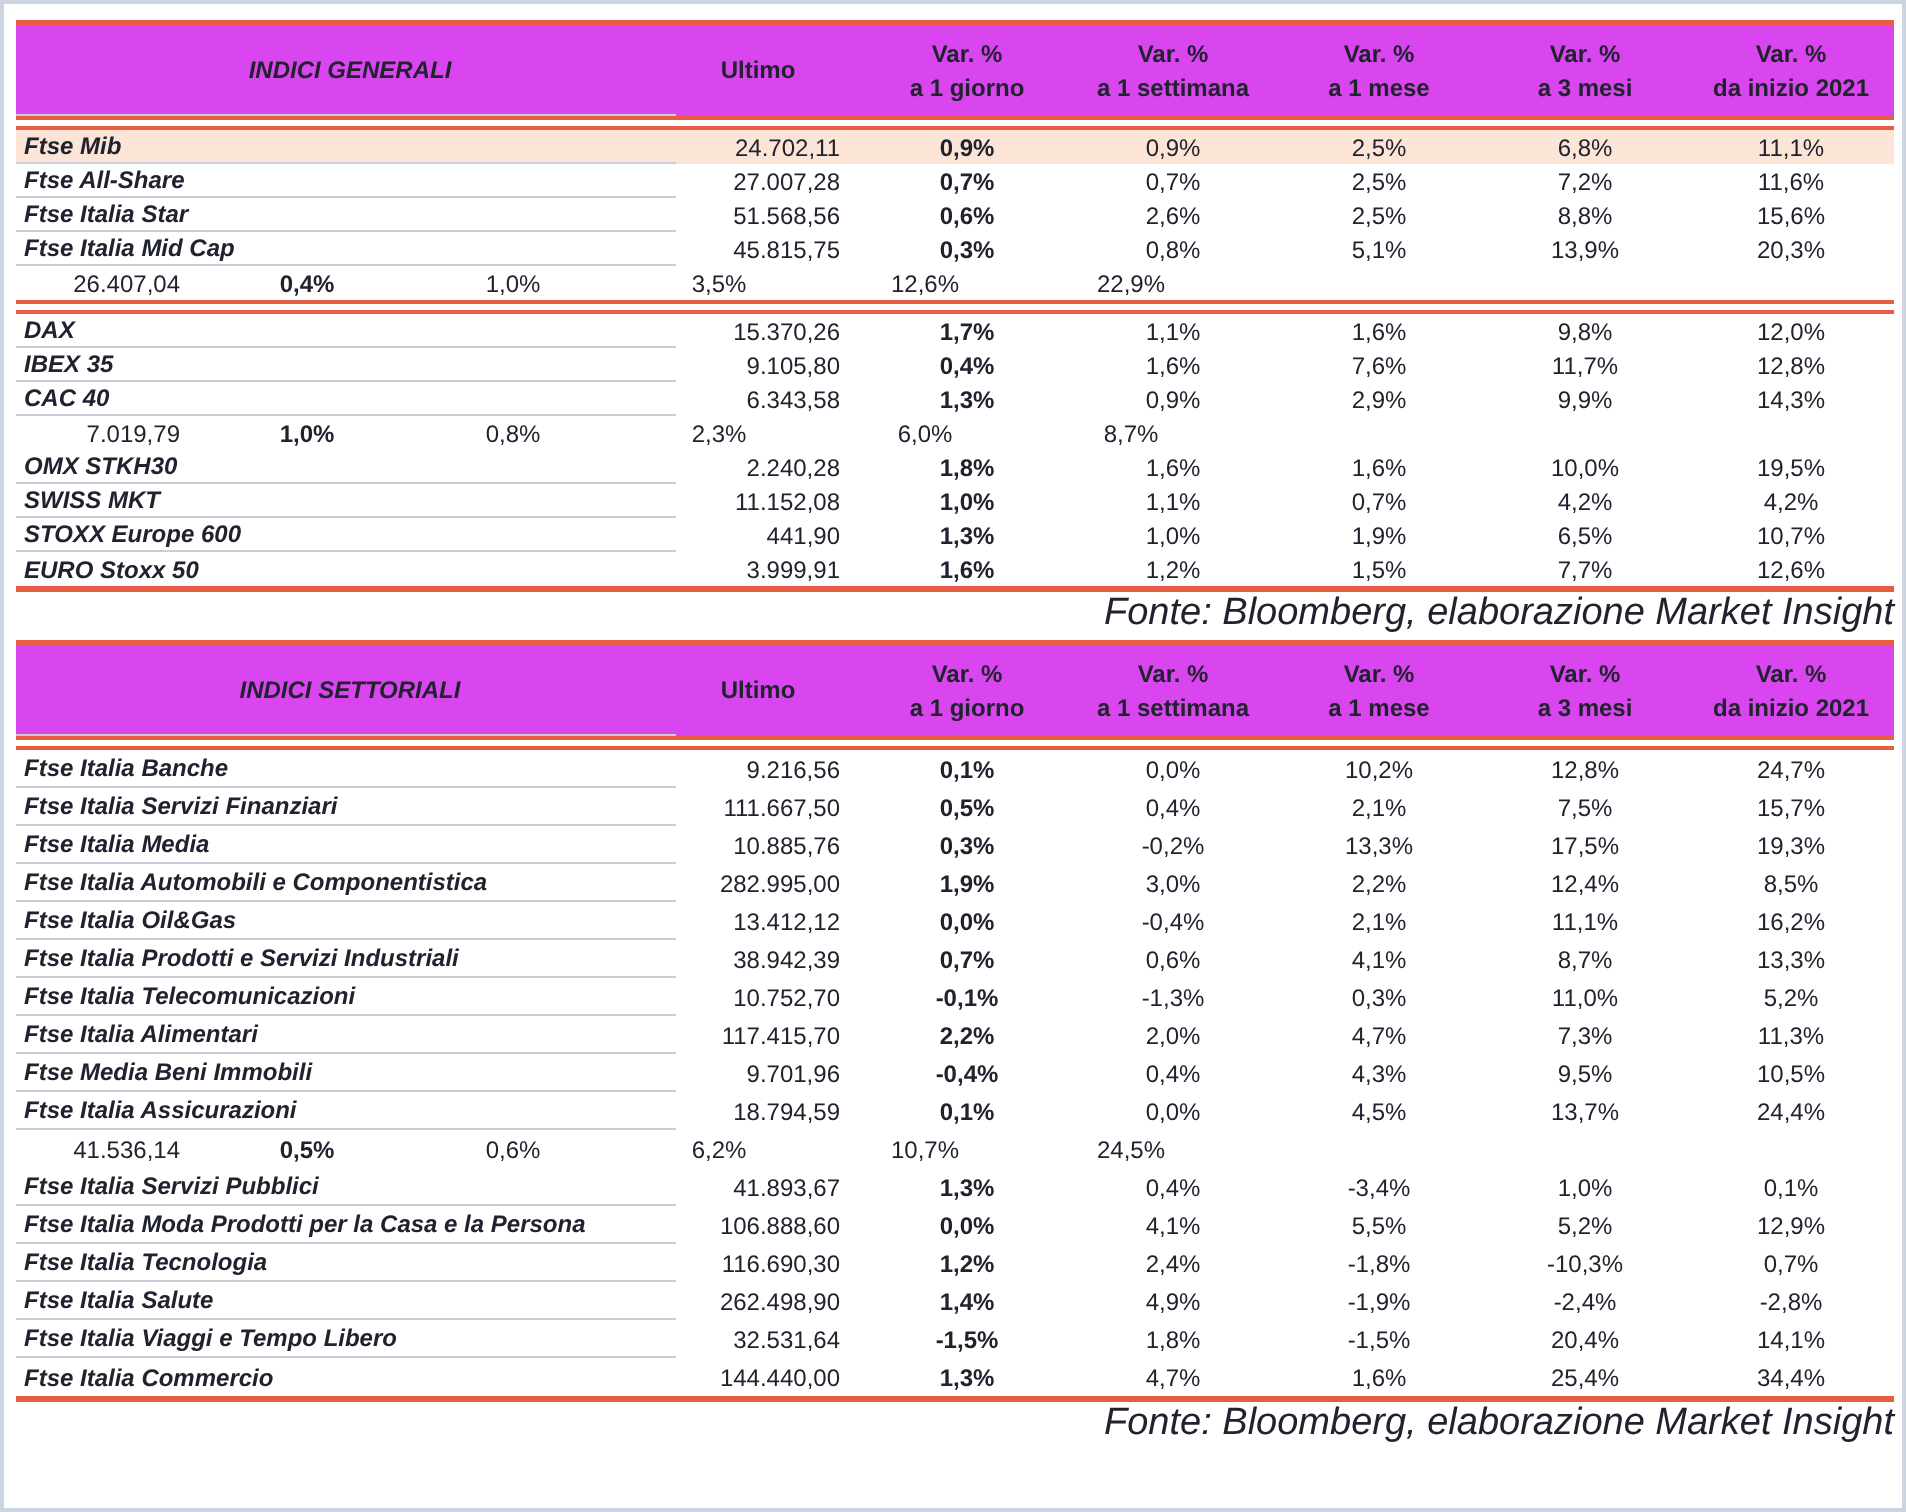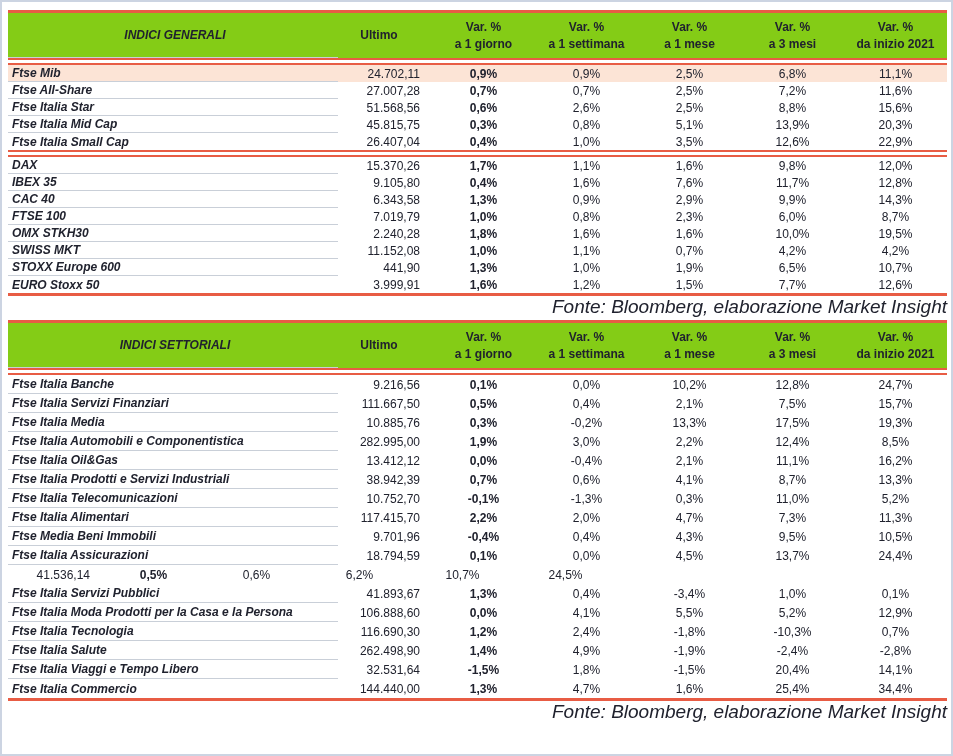--- a/index.html
+++ b/index.html
@@ -15,21 +15,21 @@
     padding:8px 4px 0 6px;
     background:#ffffff;
   }
   .idx-table{
     width:939px;
     border-top:3px solid #e85c44;
     border-bottom:3px solid #e85c44;
   }
   .thead{
     display:flex;
-    background:#84cc16;
+    background:#d946ef;
     height:45px;
     align-items:stretch;
   }
   .coral-double{
     height:3px;
     border-top:2px solid #e85c44;
     border-bottom:2px solid #e85c44;
     background:#ffffff;
   }
   .hcell{
@@ -134,21 +134,20 @@
       <div class="trow">
         <div class="c0">Ftse Italia Mid Cap</div>
         <div class="c1">45.815,75</div>
         <div class="cp b">0,3%</div>
         <div class="cp">0,8%</div>
         <div class="cp">5,1%</div>
         <div class="cp">13,9%</div>
         <div class="cp">20,3%</div>
       </div>
       <div class="trow last">
-        <div class="c0">Ftse Italia Small Cap</div>
         <div class="c1">26.407,04</div>
         <div class="cp b">0,4%</div>
         <div class="cp">1,0%</div>
         <div class="cp">3,5%</div>
         <div class="cp">12,6%</div>
         <div class="cp">22,9%</div>
       </div>
       <div class="coral-double"></div>
       <div class="trow">
         <div class="c0">DAX</div>
@@ -171,21 +170,20 @@
       <div class="trow">
         <div class="c0">CAC 40</div>
         <div class="c1">6.343,58</div>
         <div class="cp b">1,3%</div>
         <div class="cp">0,9%</div>
         <div class="cp">2,9%</div>
         <div class="cp">9,9%</div>
         <div class="cp">14,3%</div>
       </div>
       <div class="trow">
-        <div class="c0">FTSE 100</div>
         <div class="c1">7.019,79</div>
         <div class="cp b">1,0%</div>
         <div class="cp">0,8%</div>
         <div class="cp">2,3%</div>
         <div class="cp">6,0%</div>
         <div class="cp">8,7%</div>
       </div>
       <div class="trow">
         <div class="c0">OMX STKH30</div>
         <div class="c1">2.240,28</div>

